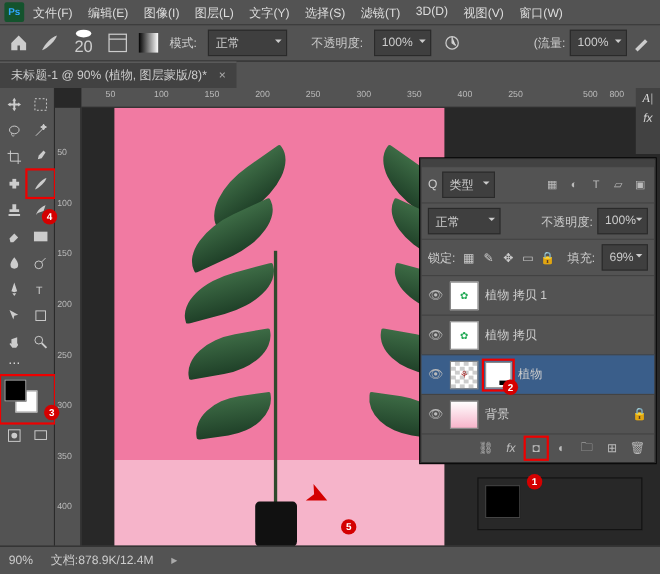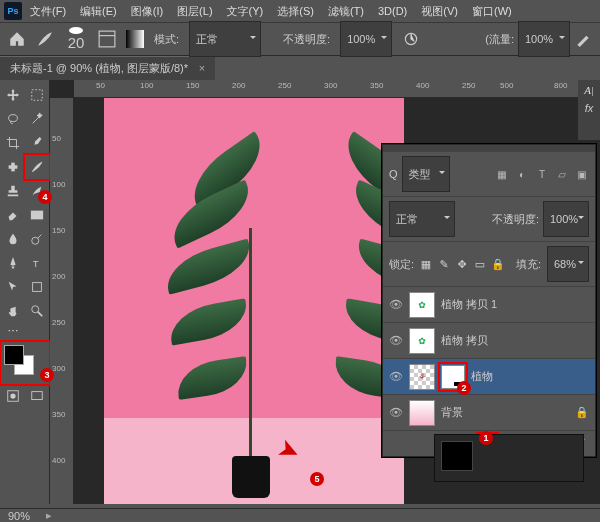--- a/index.html
+++ b/index.html
@@ -1,29 +1,29 @@
 <!DOCTYPE html>
 <html><head>
 <meta charset="utf-8">
 <style>
 *{box-sizing:border-box;margin:0;padding:0;font-family:"Microsoft YaHei",sans-serif;font-size:11px;color:#ccc;user-select:none}
 body{background:#535353;width:600px;height:522px;overflow:hidden;position:relative}
 
 
 .menubar{height:22px;background:#535353;display:flex;align-items:center;padding:0 4px;gap:2px}
-.ps-logo{width:18px;height:18px;background:#0f172a;color:#31a8ff;font-weight:bold;font-size:9px;display:flex;align-items:center;justify-content:center;border-radius:2px}
+.ps-logo{width:18px;height:18px;background:#14532d;color:#31a8ff;font-weight:bold;font-size:9px;display:flex;align-items:center;justify-content:center;border-radius:2px}
 .menu-item{padding:2px 6px;color:#ddd}
 
 
 .optbar{height:34px;background:#535353;display:flex;align-items:center;padding:0 8px;gap:10px;border-top:1px solid #383838;border-bottom:1px solid #2a2a2a}
 .ico{width:18px;height:18px;display:flex;align-items:center;justify-content:center;color:#ddd;fill:#ddd}
 .dot-size{width:24px;height:24px;display:flex;flex-direction:column;align-items:center;justify-content:center}
 .dot-size .dot{width:14px;height:14px;background:#fff;border-radius:50%}
 .dot-size .num{font-size:15px;color:#ccc}
-.sel{background:#3f3f3f;border:1px solid #2a2a2a;padding:1px 16px 1px 6px;position:relative;height:36px;display:flex;align-items:center}
+.sel{background:#3f3f3f;border:1px solid #2a2a2a;padding:1px 16px 1px 6px;position:relative;height:24px;display:flex;align-items:center}
 .sel::after{content:"";position:absolute;right:4px;border:3px solid transparent;border-top-color:#ccc}
 .tiny-ico{margin-left:auto;display:flex;align-items:center;gap:4px}
 
 
 .doctab{height:24px;display:flex;align-items:flex-start}
 .tab{background:#424242;padding:4px 10px;border-top:1px solid #666;font-size:10px;color:#ddd}
 .tab .x{margin-left:8px;color:#aaa}
 
 
 .workspace{position:absolute;top:80px;left:0;right:0;bottom:18px;background:#282828;display:flex}
@@ -88,21 +88,21 @@
 .mask-th{width:24px;height:24px;background:#fff;border:1px solid #888;position:relative}
 .mask-th::after{content:"";position:absolute;right:2px;bottom:2px;width:8px;height:4px;background:#000}
 .lp-foot{display:flex;align-items:center;gap:8px;padding:5px 8px;border-top:1px solid #424242;justify-content:flex-end}
 .lp-foot .ic{width:15px;height:15px;display:flex;align-items:center;justify-content:center;color:#bbb}
 
 
 .float-prev{position:absolute;right:16px;bottom:22px;width:150px;height:48px;background:#282828;border:1px solid #111;padding:6px}
 .float-prev .p1{width:32px;height:30px;background:#000;border:1px solid #444}
 
 
-.status{position:absolute;bottom:0;left:0;right:0;height:14px;background:#535353;display:flex;align-items:center;padding:0 8px;gap:16px;border-top:1px solid #2a2a2a;font-size:10px;color:#ccc}
+.status{position:absolute;bottom:0;left:0;right:0;height:26px;background:#535353;display:flex;align-items:center;padding:0 8px;gap:16px;border-top:1px solid #2a2a2a;font-size:10px;color:#ccc}
 .status .chev{color:#aaa}
 </style>
 </head>
 <body>
 
 <div class="menubar">
   <div class="ps-logo">Ps</div>
   <div class="menu-item">文件(F)</div>
   <div class="menu-item">编辑(E)</div>
   <div class="menu-item">图像(I)</div>
@@ -312,21 +312,21 @@
     <div class="ruler-h">
       <span style="left:22px">50</span>
       <span style="left:66px">100</span>
       <span style="left:112px">150</span>
       <span style="left:158px">200</span>
       <span style="left:204px">250</span>
       <span style="left:250px">300</span>
       <span style="left:296px">350</span>
       <span style="left:342px">400</span>
       <span style="left:388px">250</span>
-      <span style="left:426px">500</span>
+      <span style="left:456px">500</span>
       <span style="left:480px">800</span>
     </div>
     <div class="ruler-v">
       <span style="top:36px">50</span>
       <span style="top:82px">100</span>
       <span style="top:128px">150</span>
       <span style="top:174px">200</span>
       <span style="top:220px">250</span>
       <span style="top:266px">300</span>
       <span style="top:312px">350</span>
@@ -382,21 +382,21 @@
       </div>
       <div class="lp-lock">
         <span>锁定:</span>
         <span class="ic">▦</span>
         <span class="ic">✎</span>
         <span class="ic">✥</span>
         <span class="ic">▭</span>
         <span class="ic">🔒</span>
         <span style="margin-left:auto">填充:</span>
         <div class="sel" style="width:42px">
-            <span>68%</span>
+            <span>69%</span>
           </div>
       </div>
 
       <div class="layer-list">
         <div class="layer">
           <span class="eye">👁</span>
           <div class="thumb">✿</div>
           <span>植物 拷贝 1</span>
         </div>
         <div class="layer">
@@ -432,14 +432,15 @@
 
     <div class="float-prev">
       <div class="redlabel" style="top:-4px;left:44px">1</div>
       <div class="p1"></div>
     </div>
   </div>
 </div>
 
 <div class="status">
   <span>90%</span>
+  <span>文档:878.9K/12.4M</span>
   <span class="chev">▸</span>
 </div>
 
 </body></html>

